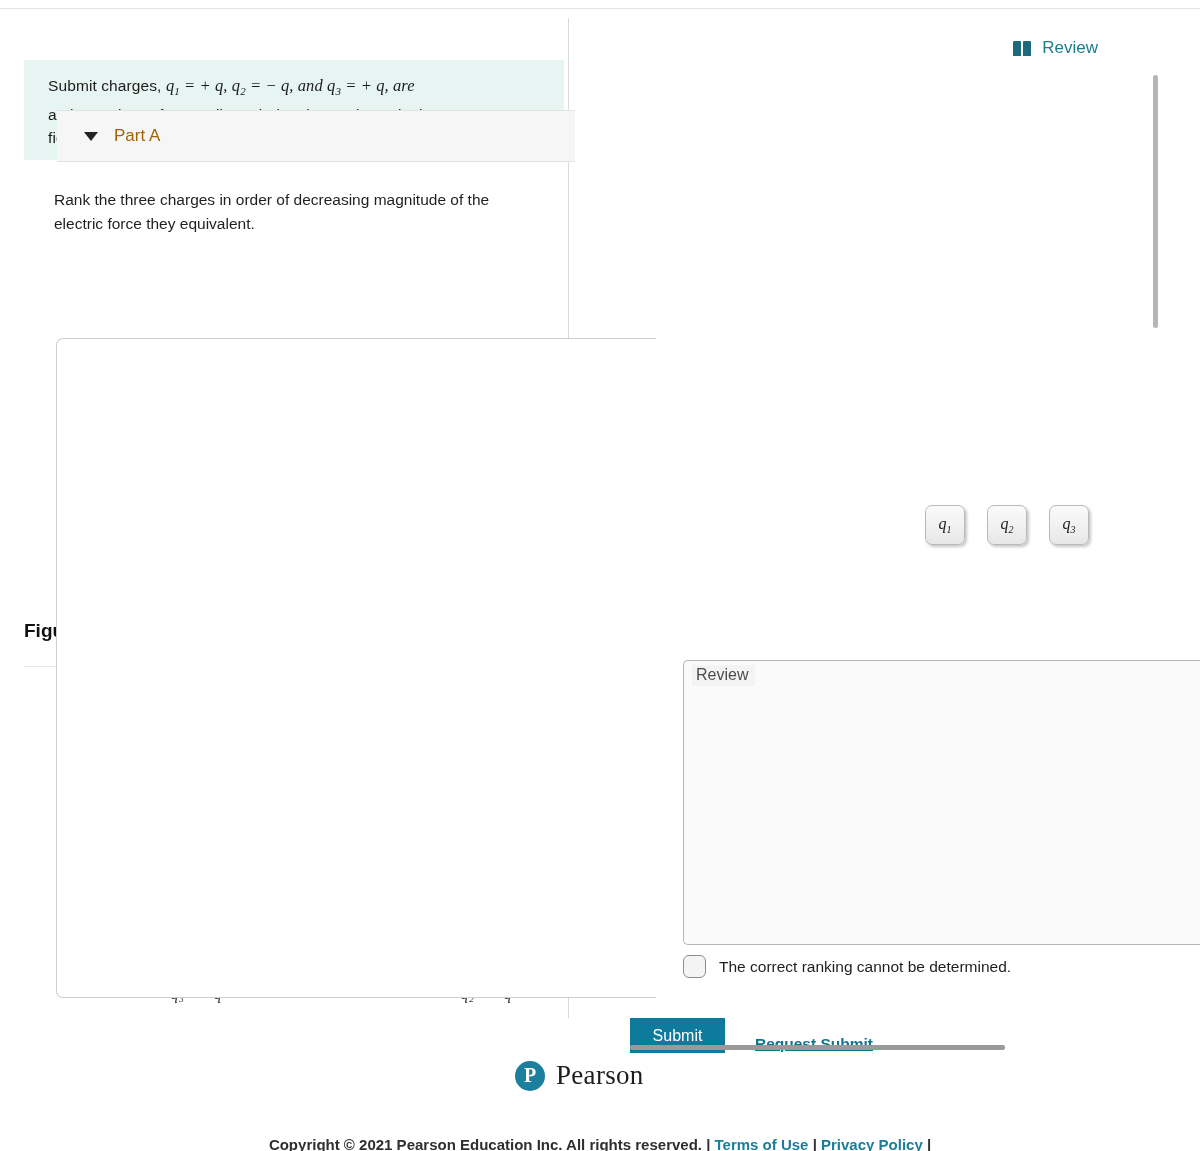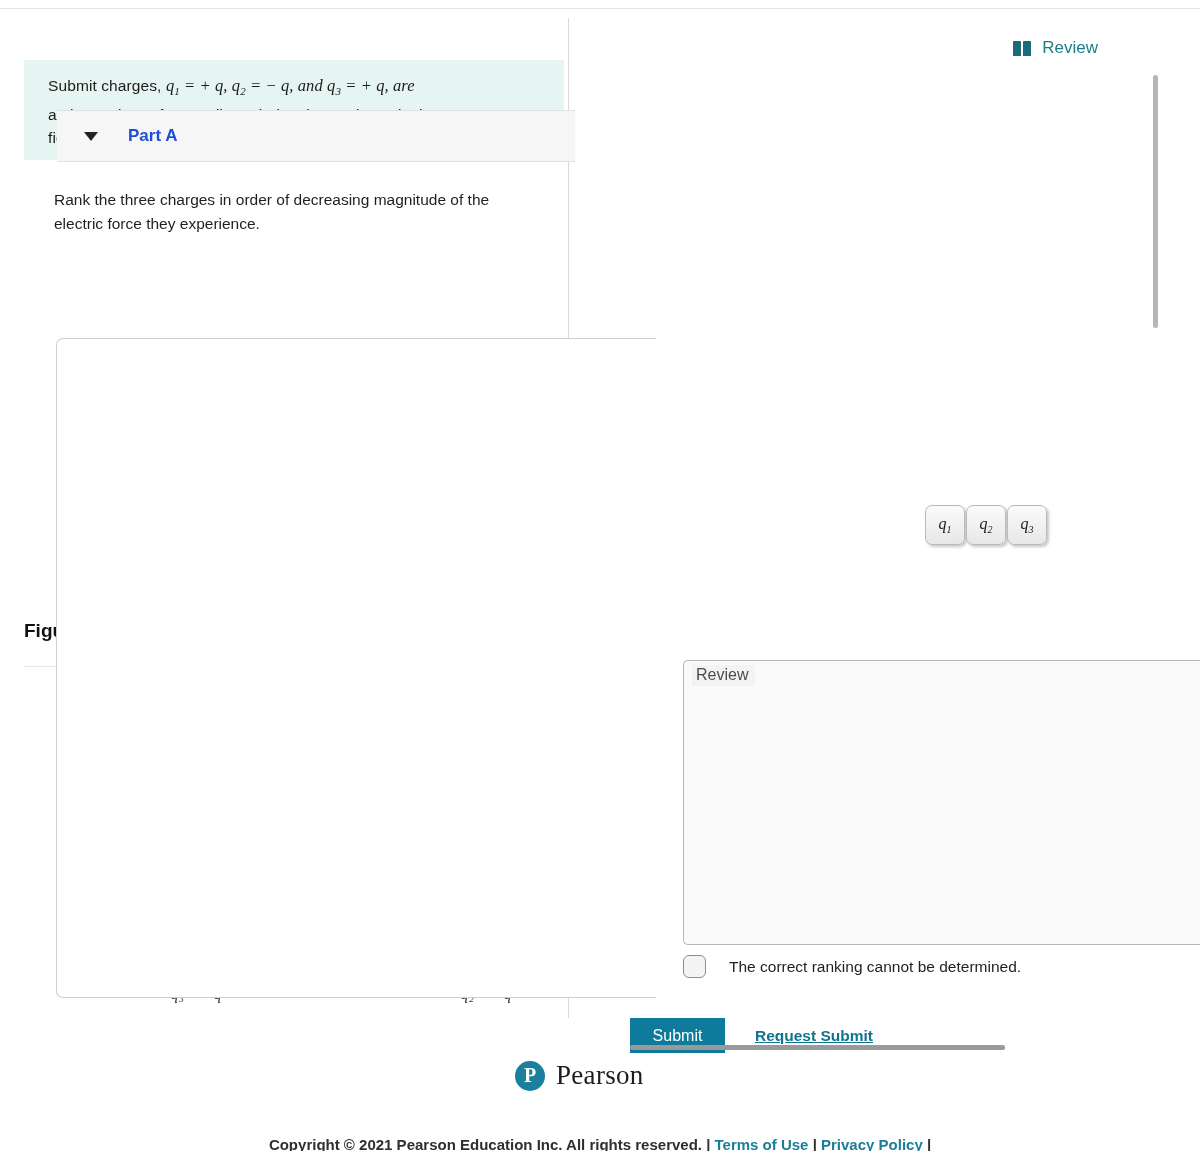--- a/index.html
+++ b/index.html
@@ -54,56 +54,56 @@
   .book-icon i.l { left:0; }
   .book-icon i.r { left:10px; }
   .review-label { font-size:17px; color:#1b7d8c; }
 
   .parta-header {
     position:absolute; left:57px; top:110px; width:518px; height:52px;
     background:#f6f6f6; border-top:1px solid #e2e2e2; border-bottom:1px solid #e2e2e2;
     display:flex; align-items:center;
   }
   .caret { margin-left:27px; width:0; height:0; border-left:7px solid transparent; border-right:7px solid transparent; border-top:9px solid #222; }
-  .parta-label { margin-left:30px; font-size:17px; font-weight:bold; color:#1d4ed8; }
+  .parta-label { margin-left:16px; font-size:17px; font-weight:normal; color:#a16207; }
 
   .qtext { position:absolute; left:54px; top:188px; width:480px; }
   .q-plain { font-size:15.5px; color:#1f1f1f; line-height:24px; }
   .q-bold { margin-top:22px; font-size:15.5px; font-weight:bold; color:#111; line-height:24px; }
 
   .answer-shell {
     position:absolute; left:56px; top:338px; width:600px; height:660px;
     border:1px solid #cfcfcf; border-right:none; border-radius:7px 0 0 7px; background:#fff;
   }
 
-  .tile-row { position:absolute; left:925px; top:505px; display:flex; gap:1px; }
+  .tile-row { position:absolute; left:925px; top:505px; display:flex; gap:22px; }
   .tile {
     width:40px; height:40px; border-radius:7px;
     background:linear-gradient(180deg,#fbfbfb 0%, #e7e7e7 100%);
     border:1px solid #b9b9b9;
     box-shadow:2px 2px 3px rgba(0,0,0,.22);
     display:flex; align-items:center; justify-content:center;
   }
   .tile span { font-family:"Liberation Serif", serif; font-style:italic; font-size:16px; color:#1a1a1a; }
   .tile span sub { font-size:10px; font-style:italic; }
 
   .dropzone {
     position:absolute; left:683px; top:660px; width:520px; height:285px;
     border:1px solid #b6b6b6; border-radius:5px 0 0 5px; background:#fafafa; border-right:none;
   }
   .dz-label {
     position:absolute; left:8px; top:4px; font-size:16px; color:#4c4c4c;
     background:#f3f3f3; padding:1px 7px 2px 4px;
   }
 
-  .cb-row { position:absolute; left:683px; top:955px; display:flex; align-items:center; gap:23px; }
+  .cb-row { position:absolute; left:683px; top:955px; display:flex; align-items:center; gap:13px; }
   .checkbox { width:23px; height:23px; border:1.6px solid #8d8d8d; border-radius:6px; background:#f4f4f4; }
   .cb-text { font-size:15.5px; color:#1f1f1f; }
 
-  .submit-row { position:absolute; left:630px; top:1018px; display:flex; align-items:center; }
+  .submit-row { position:absolute; left:630px; top:1018px; display:flex; align-items:flex-end; }
   .submit-btn {
     width:95px; height:35px; background:#0f7b9c; color:#fff; font-size:16px;
     display:flex; align-items:center; justify-content:center; border:none; cursor:pointer;
   }
   .request-link { margin-left:30px; font-size:15.5px; font-weight:bold; color:#10748f; text-decoration:underline; }
   .grey-bar { position:absolute; left:630px; top:1045px; width:375px; height:5px; background:#9a9a9a; border-radius:2px; }
 
   
   .scroll-thumb { position:absolute; left:1153px; top:75px; width:5px; height:253px; background:#b6b6b6; border-radius:3px; }
 
@@ -199,21 +199,21 @@
       </span>
     <span class="review-label">Review</span>
   </div>
 
   <div class="parta-header">
     <span class="caret"></span>
     <span class="parta-label">Part A</span>
   </div>
 
   <div class="qtext">
-    <div class="q-plain">Rank the three charges in order of decreasing magnitude of the electric force they experience.</div>
+    <div class="q-plain">Rank the three charges in order of decreasing magnitude of the electric force they equivalent.</div>
   </div>
 
   <div class="answer-shell"></div>
 
   <div class="tile-row">
     <div class="tile">
         <span><span>q</span><sub>1</sub></span>
       </div>
     <div class="tile">
         <span><span>q</span><sub>2</sub></span>

